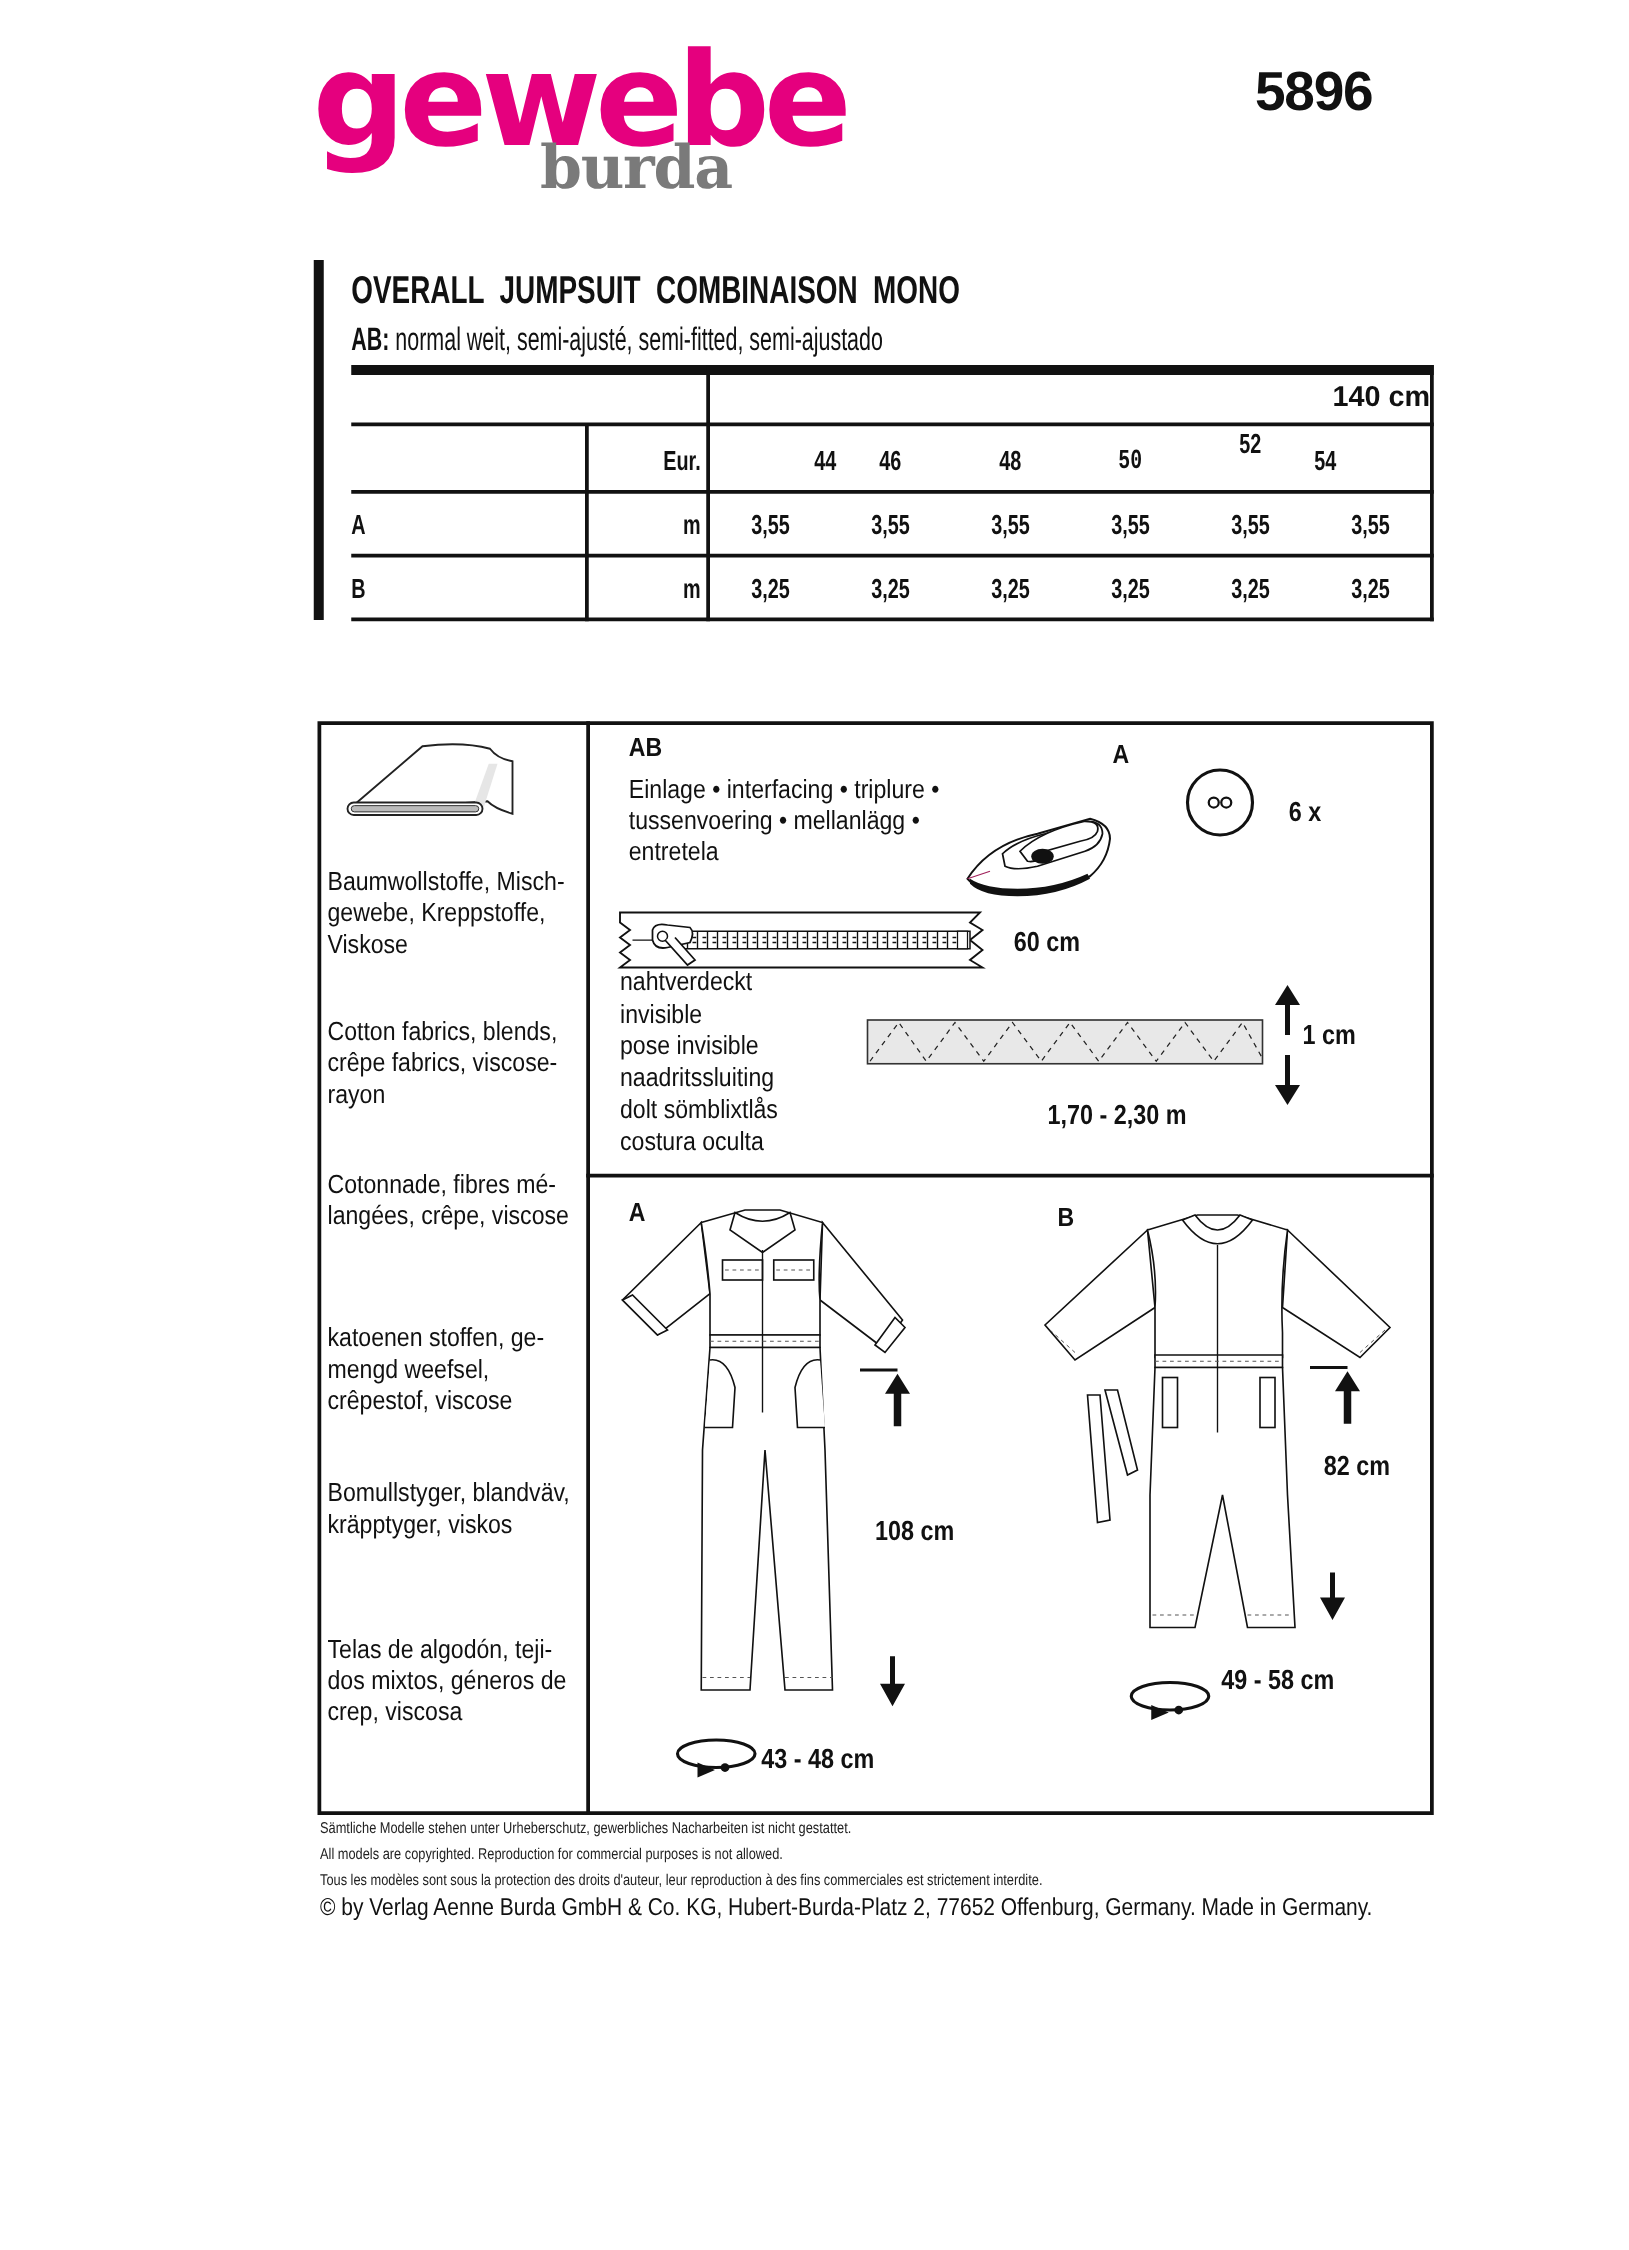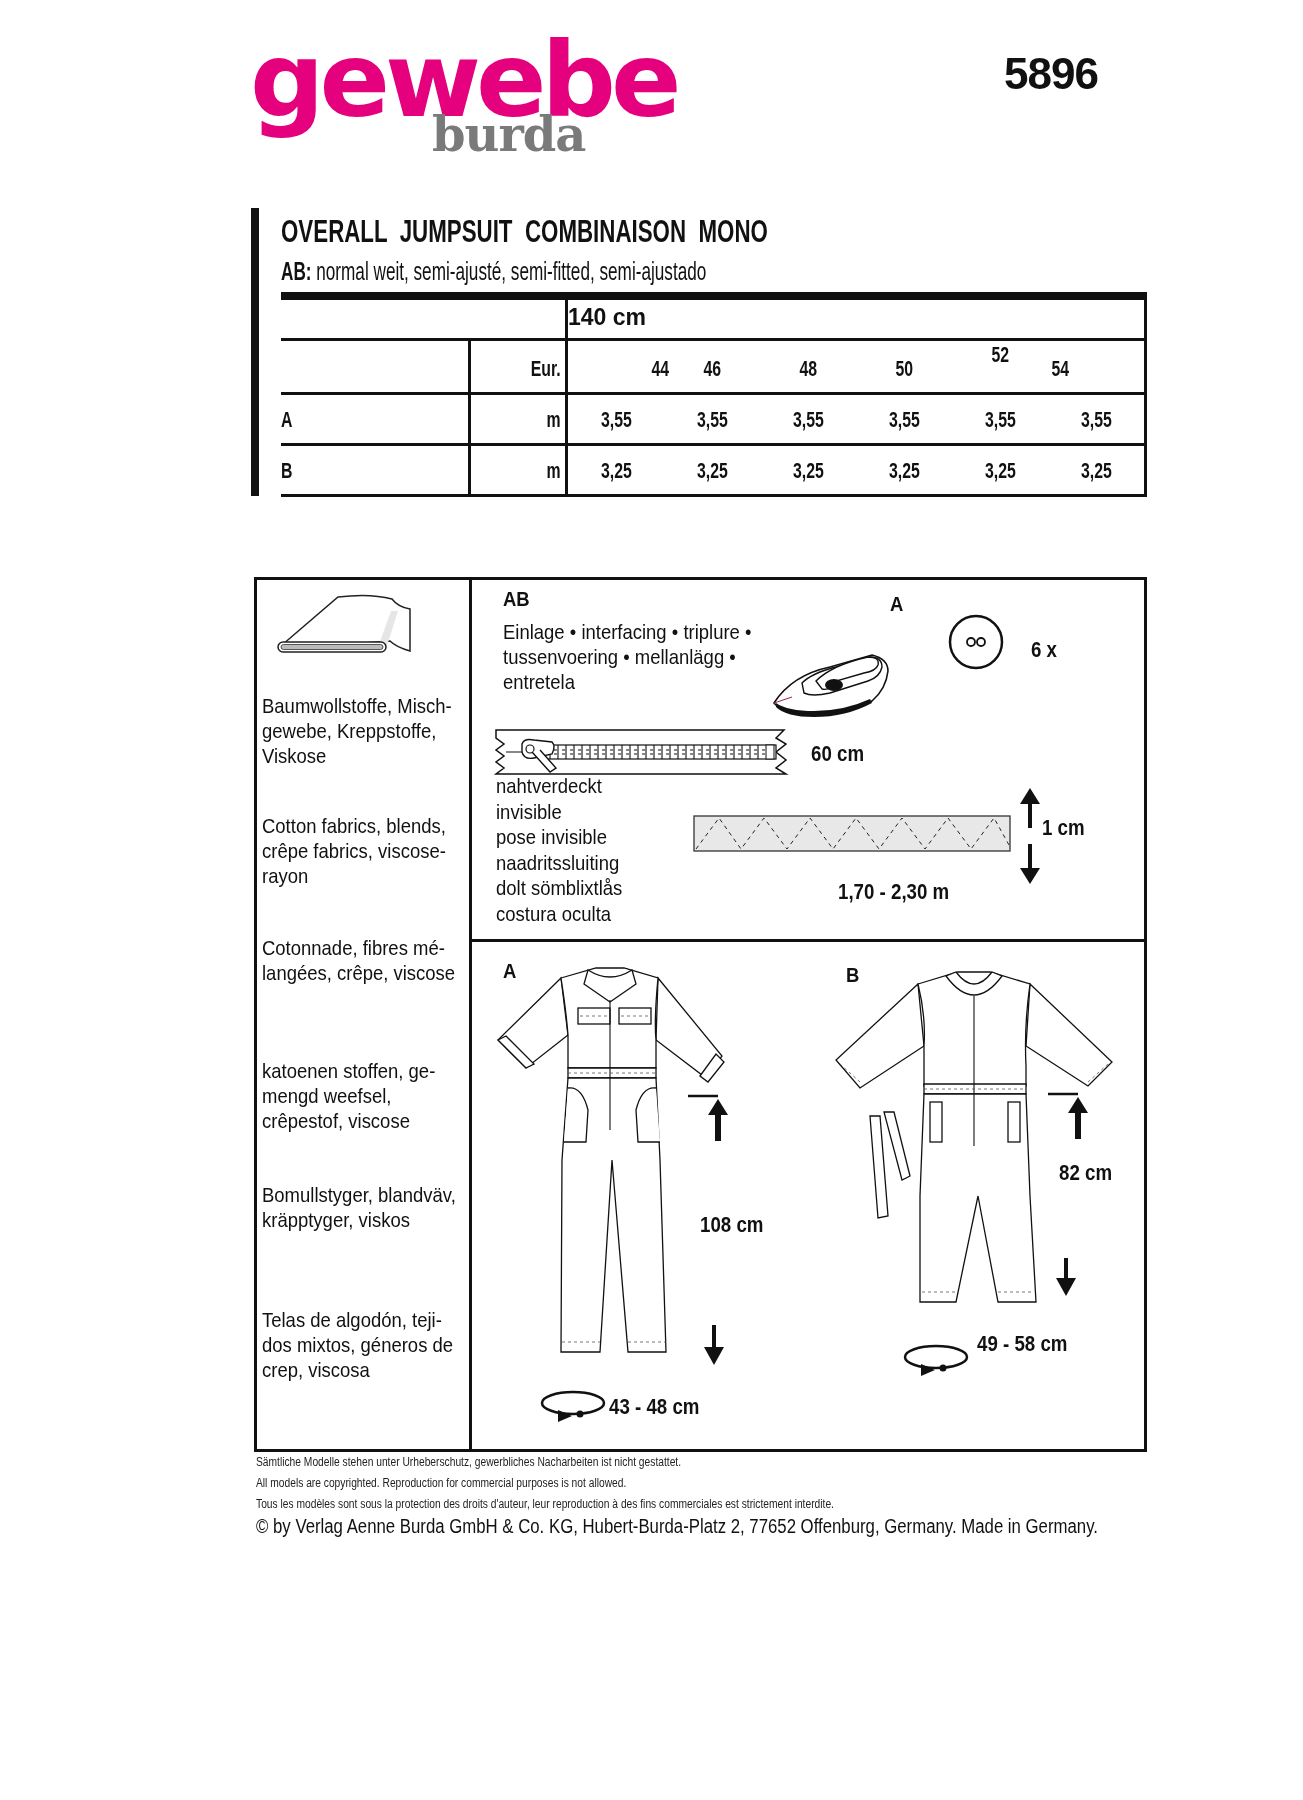--- a/index.html
+++ b/index.html
@@ -59,32 +59,32 @@
 
   <div class="tline" style="left:0;top:0;width:866px;height:8px;"></div>
   <div class="tline" style="left:0;top:46px;width:866px;height:3px;"></div>
   <div class="tline" style="left:0;top:100px;width:866px;height:3px;"></div>
   <div class="tline" style="left:0;top:151px;width:866px;height:3px;"></div>
   <div class="tline" style="left:0;top:202px;width:866px;height:3px;"></div>
   <div class="tline" style="left:187px;top:48px;width:3px;height:157px;"></div>
   <div class="tline" style="left:284px;top:0;width:3px;height:205px;"></div>
   <div class="tline" style="left:863px;top:0;width:3px;height:205px;"></div>
 
-  <div class="tcell" style="left:287px;width:576px;top:12px;text-align:left;font-size:23px;">
+  <div class="tcell" style="left:287px;width:576px;top:12px;text-align:right;font-size:23px;">
     <span>140 cm</span>
   </div>
 
   <div class="tcell" style="left:190px;width:90px;top:64px;text-align:right;">
     <span class="sqr">Eur.</span>
   </div>
 
   <div class="tcell" style="left:287px;top:64px;width:96px;text-align:center;margin-left:44px;"><span class="sq">44</span></div>
   <div class="tcell" style="left:383px;top:64px;width:96px;text-align:center;"><span class="sq">46</span></div>
   <div class="tcell" style="left:479px;top:64px;width:96px;text-align:center;"><span class="sq">48</span></div>
-  <div class="tcell" style="left:575px;top:64px;width:96px;text-align:center;"><span class="sq">50</span></div>
+  <div class="tcell" style="left:575px;top:64px;width:96px;text-align:center;font-family:Liberation Mono, monospace;"><span class="sq">50</span></div>
   <div class="tcell" style="left:671px;top:50px;width:96px;text-align:center;"><span class="sq">52</span></div>
   <div class="tcell" style="left:767px;top:64px;width:96px;"><span class="sq">54</span></div>
 
   <div class="tcell" style="left:0;top:115px;"><span class="sql">A</span></div>
   <div class="tcell" style="left:190px;width:90px;top:115px;text-align:right;"><span class="sqr">m</span></div>
   <div class="tcell" style="left:287px;top:115px;width:96px;text-align:center;"><span class="sq">3,55</span></div>
   <div class="tcell" style="left:383px;top:115px;width:96px;text-align:center;"><span class="sq">3,55</span></div>
   <div class="tcell" style="left:479px;top:115px;width:96px;text-align:center;"><span class="sq">3,55</span></div>
   <div class="tcell" style="left:575px;top:115px;width:96px;text-align:center;"><span class="sq">3,55</span></div>
   <div class="tcell" style="left:671px;top:115px;width:96px;text-align:center;"><span class="sq">3,55</span></div>

